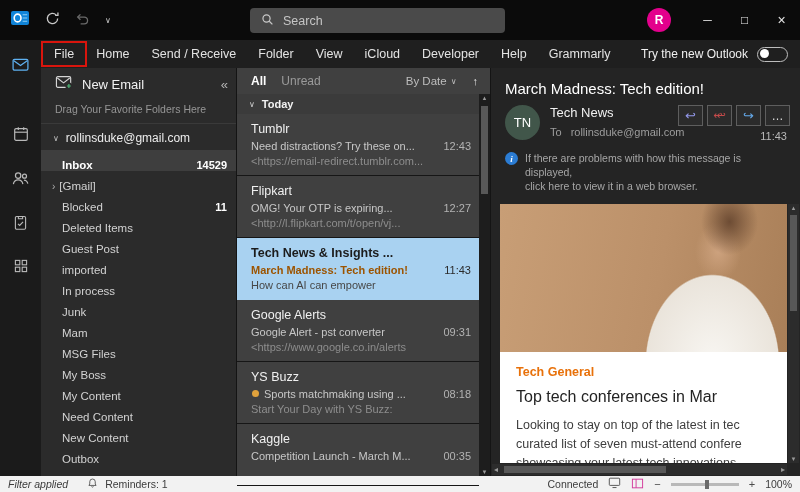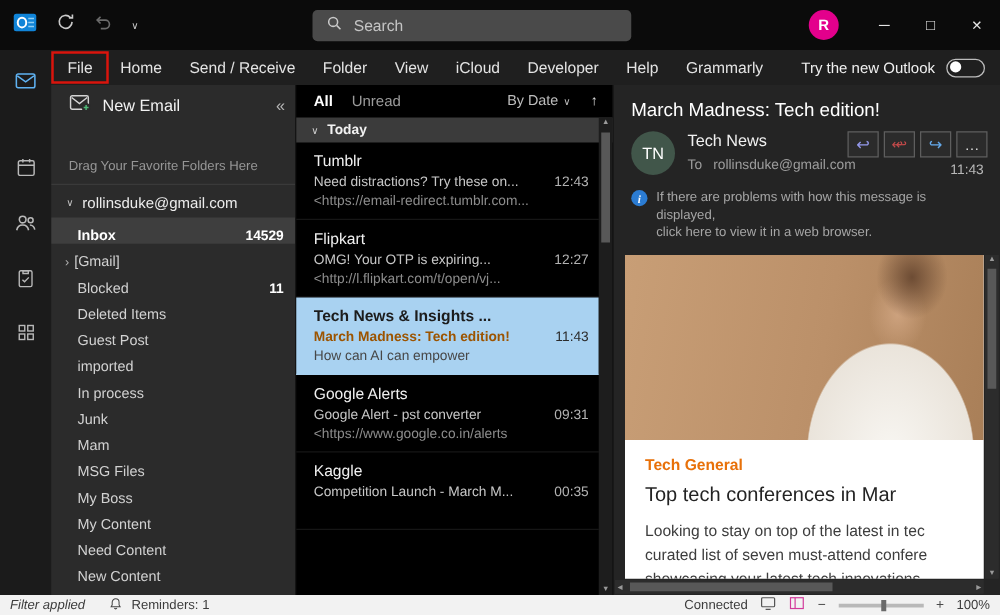--- a/index.html
+++ b/index.html
@@ -35,33 +35,33 @@
   .toggle .knob { position:absolute; left:2px; top:1.5px; width:9px; height:9px; border-radius:50%; background:#fff; }
 
   
   .panes { flex:1; display:flex; min-height:0; }
 
   
   .folders { width:195px; background:#2b2b2b; flex:none; overflow:hidden; display:flex; flex-direction:column; }
   .newemail-row { height:32px; display:flex; align-items:center; gap:9px; padding:0 8px 0 14px; flex:none; }
   .newemail-label { color:#f2f2f2; font-size:13px; }
   .collapse-btn { margin-left:auto; color:#b5b5b5; font-size:13px; }
-  .drag-hint { color:#969696; font-size:10.5px; padding:3px 14px 8px; border-bottom:1px solid #3a3a3a; flex:none;margin-top:24px; }
+  .drag-hint { color:#969696; font-size:10.5px; padding:3px 14px 8px; border-bottom:1px solid #3a3a3a; flex:none; }
   .account-row { display:flex; align-items:center; gap:7px; padding:7px 8px 5px 12px; color:#ececec; font-size:12px; flex:none; }
   .acc-chev { font-size:8px; color:#c2c2c2; }
   .folder-list { flex:1; }
   .folder-row { height:21px; display:flex; align-items:flex-end; padding:0 9px 0 21px; color:#d2d2d2; font-size:11.5px; white-space:nowrap; }
   .folder-row.selected { background:#3e3e3e; }
   .folder-row.selected .f-label { color:#fff; font-weight:700; }
   .folder-row.has-chev { padding-left:11px; }
   .f-chev { font-size:10px; color:#b0b0b0; margin-right:4px; }
   .f-count { margin-left:auto; font-weight:700; color:#fff; font-size:11px; }
 
   
-  .msglist { width:254px; background:#000000; flex:none; position:relative; border-left:1px solid #141414; }
+  .msglist { width:254px; background:#404040; flex:none; position:relative; border-left:1px solid #141414; }
   .list-toolbar { height:26px; display:flex; align-items:center; padding:0 12px 0 14px; }
   .tab-all { color:#fff; font-weight:700; font-size:12px; margin-right:15px; }
   .tab-unread { color:#9b9b9b; font-size:12px; }
   .sort-wrap { margin-left:auto; display:flex; align-items:center; gap:4px; color:#bdbdbd; font-size:11.5px; margin-right:16px; }
   .sort-chev { font-size:8px; }
   .sort-dir { color:#e2e2e2; font-size:11px; }
   .group-header { height:20px; background:#3b3b3b; color:#f2f2f2; font-size:11px; font-weight:700; display:flex; align-items:center; gap:7px; padding:0 12px; }
   .g-chev { font-size:8px; font-weight:400; color:#cfcfcf; }
   .mail-items { margin-right:11px; }
   .mail-item { height:62px; padding:7px 8px 0 14px; border-bottom:1px solid #161616; overflow:hidden; }
@@ -376,20 +376,33 @@
               <div class="mail-sender">Google Alerts</div>
               <div class="mail-row2">
                 <span class="mail-subject">
                     <span>Google Alert - pst converter</span>
                   </span>
                 <span class="mail-time">09:31</span>
               </div>
               <div class="mail-snippet">&lt;https://www.google.co.in/alerts</div>
             </div>
             <div class="mail-item">
+              <div class="mail-sender">YS Buzz</div>
+              <div class="mail-row2">
+                <span class="mail-subject">
+                  <span><svg width="9" height="9" viewBox="0 0 9 9">
+                        <circle cx="4.5" cy="4.5" r="3.5" fill="#e0a23c"></circle>
+                      </svg></span>
+                  <span>Sports matchmaking using ...</span>
+                </span>
+                <span class="mail-time">08:18</span>
+              </div>
+              <div class="mail-snippet">Start Your Day with YS Buzz:</div>
+            </div>
+            <div class="mail-item">
               <div class="mail-sender">Kaggle</div>
               <div class="mail-row2">
                 <span class="mail-subject">
                     <span>Competition Launch - March M...</span>
                   </span>
                 <span class="mail-time">00:35</span>
               </div>
             </div>
           </div>
           <div class="list-scroll">

